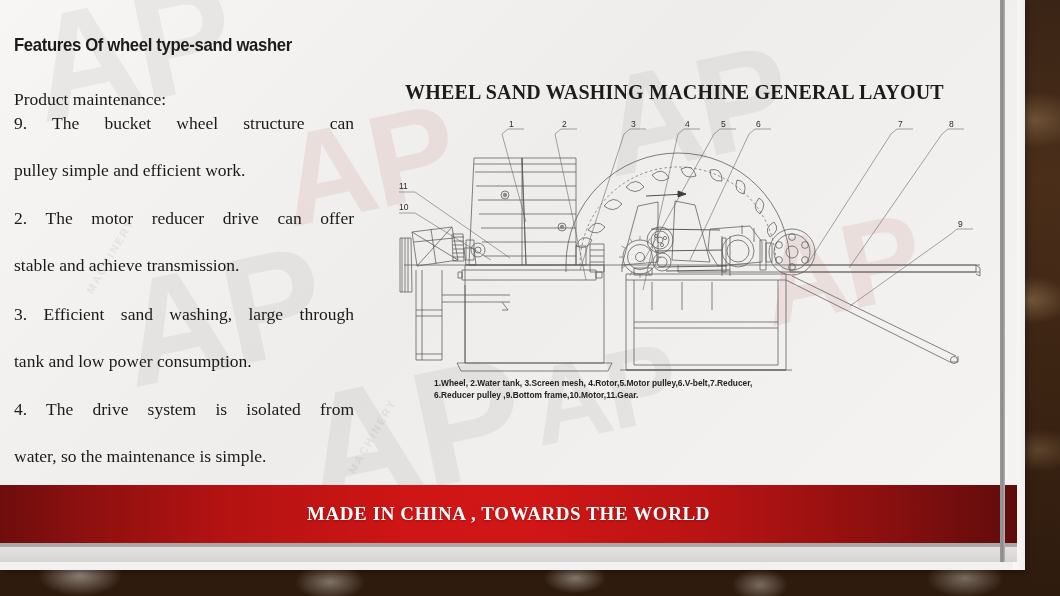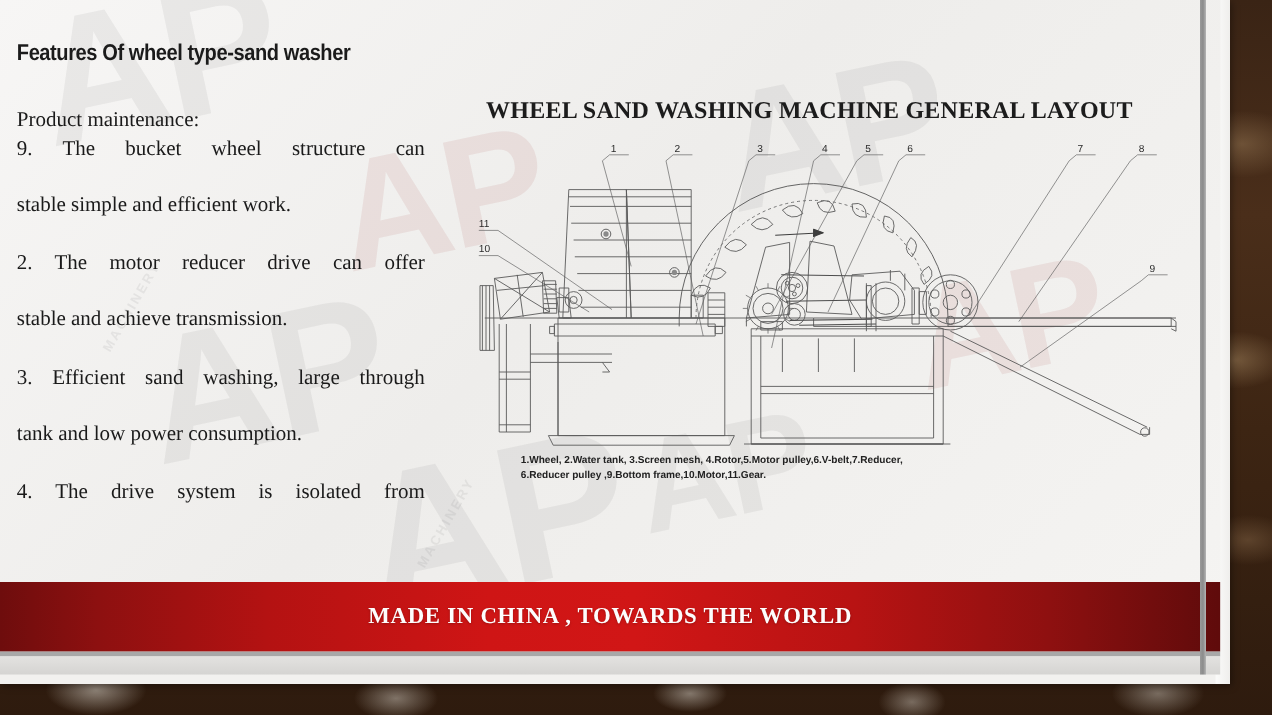--- a/index.html
+++ b/index.html
@@ -133,24 +133,24 @@
       <div class="wm wm5">AP</div>
       <div class="wm red wm6">AP</div>
       <div class="wm wm7">AP</div>
       <div class="wmtext" style="left:68px;top:250px;">MACHINERY</div>
       <div class="wmtext" style="left:330px;top:430px;">MACHINERY</div>
 
       <div class="headline">Features Of wheel type-sand washer</div>
 
       <div class="body-col">
         <p>Product maintenance:</p>
-        <p><span class="stretch">9. The bucket wheel structure can</span><span>stable simple and efficient work.</span></p>
+        <p><span class="stretch">9. The bucket wheel structure can</span><span>pulley simple and efficient work.</span></p>
         <p class="sp"><span class="stretch">2. The motor reducer drive can offer</span><span>stable and achieve transmission.</span></p>
         <p class="sp"><span class="stretch">3. Efficient sand washing, large through</span><span>tank and low power consumption.</span></p>
-        <p class="sp"><span class="stretch">4. The drive system is isolated from</span></p>
+        <p class="sp"><span class="stretch">4. The drive system is isolated from</span><span>water, so the maintenance is simple.</span></p>
       </div>
 
       <div class="diagram-title">WHEEL SAND WASHING MACHINE GENERAL LAYOUT</div>
 
       <div class="diagram-wrap">
         <svg width="600" height="265" viewBox="0 0 600 265">
           <g fill="none" stroke="#5a5a5a" stroke-width="0.75" stroke-linejoin="round">
 
             <g stroke="#6a6a6a" stroke-width="0.6">
               <path d="M112,24 L118,19 L134,19"></path>

